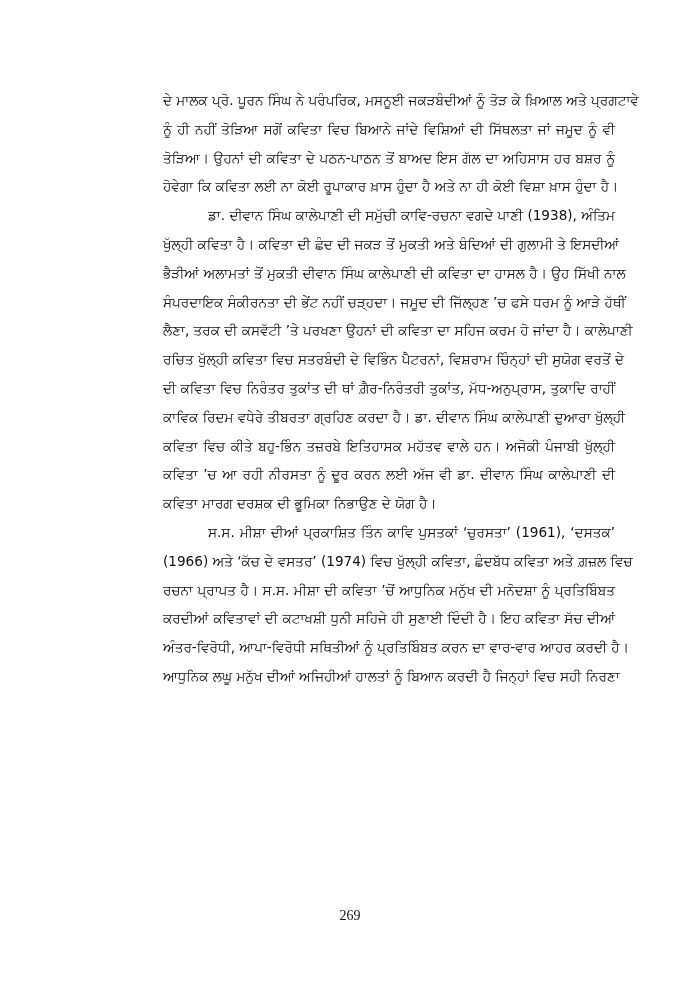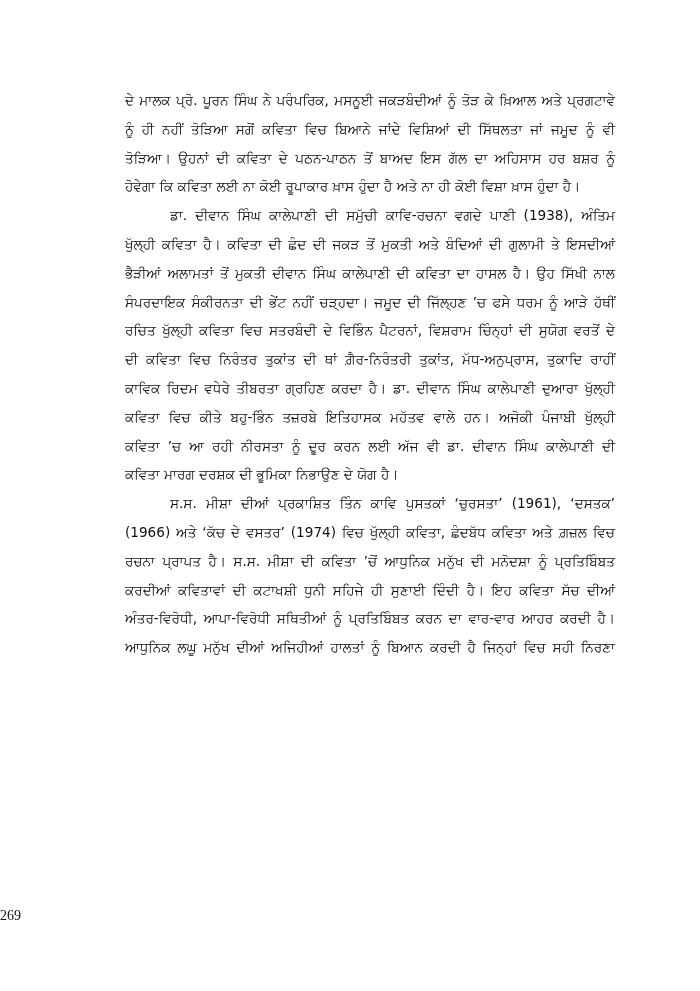--- a/index.html
+++ b/index.html
@@ -30,51 +30,53 @@
       width: 490px;
     }
     .line {
       height: 28.8px;
       line-height: 28.8px;
       font-size: 13.6px;
       white-space: nowrap;
       text-align: justify;
       text-align-last: justify;
       overflow: visible;
+      margin-left: 38px;
     }
     .line.last {
       text-align-last: left;
     }
     .line.indent {
       padding-left: 45px;
     }
     .page-number {
       position: absolute;
       left: 0;
       width: 700px;
       top: 908px;
-      text-align: left;
+      text-align: center;
       font-family: "Liberation Serif", serif;
       font-size: 14px;
       color: #111111;
     }
   </style>
 </head>
 <body>
 
 <div class="page">
   <div class="text-block">
     <div class="line">ਦੇ ਮਾਲਕ ਪ੍ਰੋ. ਪੂਰਨ ਸਿੰਘ ਨੇ ਪਰੰਪਰਿਕ, ਮਸਨੂਈ ਜਕੜਬੰਦੀਆਂ ਨੂੰ ਤੋੜ ਕੇ ਖ਼ਿਆਲ ਅਤੇ ਪ੍ਰਗਟਾਵੇ</div>
     <div class="line">ਨੂੰ ਹੀ ਨਹੀਂ ਤੋੜਿਆ ਸਗੋਂ ਕਵਿਤਾ ਵਿਚ ਬਿਆਨੇ ਜਾਂਦੇ ਵਿਸ਼ਿਆਂ ਦੀ ਸਿੱਥਲਤਾ ਜਾਂ ਜਮੂਦ ਨੂੰ ਵੀ</div>
     <div class="line">ਤੋੜਿਆ। ਉਹਨਾਂ ਦੀ ਕਵਿਤਾ ਦੇ ਪਠਨ-ਪਾਠਨ ਤੋਂ ਬਾਅਦ ਇਸ ਗੱਲ ਦਾ ਅਹਿਸਾਸ ਹਰ ਬਸ਼ਰ ਨੂੰ</div>
     <div class="line last">ਹੋਵੇਗਾ ਕਿ ਕਵਿਤਾ ਲਈ ਨਾ ਕੋਈ ਰੂਪਾਕਾਰ ਖ਼ਾਸ ਹੁੰਦਾ ਹੈ ਅਤੇ ਨਾ ਹੀ ਕੋਈ ਵਿਸ਼ਾ ਖ਼ਾਸ ਹੁੰਦਾ ਹੈ।</div>
     <div class="line indent">ਡਾ. ਦੀਵਾਨ ਸਿੰਘ ਕਾਲੇਪਾਣੀ ਦੀ ਸਮੁੱਚੀ ਕਾਵਿ-ਰਚਨਾ ਵਗਦੇ ਪਾਣੀ (1938), ਅੰਤਿਮ</div>
     <div class="line">ਖੁੱਲ੍ਹੀ ਕਵਿਤਾ ਹੈ। ਕਵਿਤਾ ਦੀ ਛੰਦ ਦੀ ਜਕੜ ਤੋਂ ਮੁਕਤੀ ਅਤੇ ਬੰਦਿਆਂ ਦੀ ਗੁਲਾਮੀ ਤੇ ਇਸਦੀਆਂ</div>
     <div class="line">ਭੈੜੀਆਂ ਅਲਾਮਤਾਂ ਤੋਂ ਮੁਕਤੀ ਦੀਵਾਨ ਸਿੰਘ ਕਾਲੇਪਾਣੀ ਦੀ ਕਵਿਤਾ ਦਾ ਹਾਸਲ ਹੈ। ਉਹ ਸਿੱਖੀ ਨਾਲ</div>
     <div class="line">ਸੰਪਰਦਾਇਕ ਸੰਕੀਰਨਤਾ ਦੀ ਭੇਂਟ ਨਹੀਂ ਚੜ੍ਹਦਾ। ਜਮੂਦ ਦੀ ਜਿੱਲ੍ਹਣ ’ਚ ਫਸੇ ਧਰਮ ਨੂੰ ਆੜੇ ਹੱਥੀਂ</div>
+    <div class="line">ਲੈਣਾ, ਤਰਕ ਦੀ ਕਸਵੱਟੀ ’ਤੇ ਪਰਖਣਾ ਉਹਨਾਂ ਦੀ ਕਵਿਤਾ ਦਾ ਸਹਿਜ ਕਰਮ ਹੋ ਜਾਂਦਾ ਹੈ। ਕਾਲੇਪਾਣੀ</div>
     <div class="line">ਰਚਿਤ ਖੁੱਲ੍ਹੀ ਕਵਿਤਾ ਵਿਚ ਸਤਰਬੰਦੀ ਦੇ ਵਿਭਿੰਨ ਪੈਟਰਨਾਂ, ਵਿਸ਼ਰਾਮ ਚਿੰਨ੍ਹਾਂ ਦੀ ਸੁਯੋਗ ਵਰਤੋਂ ਦੇ</div>
     <div class="line">ਦੀ ਕਵਿਤਾ ਵਿਚ ਨਿਰੰਤਰ ਤੁਕਾਂਤ ਦੀ ਥਾਂ ਗ਼ੈਰ-ਨਿਰੰਤਰੀ ਤੁਕਾਂਤ, ਮੱਧ-ਅਨੁਪ੍ਰਾਸ, ਤੁਕਾਦਿ ਰਾਹੀਂ</div>
     <div class="line">ਕਾਵਿਕ ਰਿਦਮ ਵਧੇਰੇ ਤੀਬਰਤਾ ਗ੍ਰਹਿਣ ਕਰਦਾ ਹੈ। ਡਾ. ਦੀਵਾਨ ਸਿੰਘ ਕਾਲੇਪਾਣੀ ਦੁਆਰਾ ਖੁੱਲ੍ਹੀ</div>
     <div class="line">ਕਵਿਤਾ ਵਿਚ ਕੀਤੇ ਬਹੁ-ਭਿੰਨ ਤਜ਼ਰਬੇ ਇਤਿਹਾਸਕ ਮਹੱਤਵ ਵਾਲੇ ਹਨ। ਅਜੋਕੀ ਪੰਜਾਬੀ ਖੁੱਲ੍ਹੀ</div>
     <div class="line">ਕਵਿਤਾ ’ਚ ਆ ਰਹੀ ਨੀਰਸਤਾ ਨੂੰ ਦੂਰ ਕਰਨ ਲਈ ਅੱਜ ਵੀ ਡਾ. ਦੀਵਾਨ ਸਿੰਘ ਕਾਲੇਪਾਣੀ ਦੀ</div>
     <div class="line last">ਕਵਿਤਾ ਮਾਰਗ ਦਰਸ਼ਕ ਦੀ ਭੂਮਿਕਾ ਨਿਭਾਉਣ ਦੇ ਯੋਗ ਹੈ।</div>
     <div class="line indent">ਸ.ਸ. ਮੀਸ਼ਾ ਦੀਆਂ ਪ੍ਰਕਾਸ਼ਿਤ ਤਿੰਨ ਕਾਵਿ ਪੁਸਤਕਾਂ ‘ਚੁਰਸਤਾ’ (1961), ‘ਦਸਤਕ’</div>
     <div class="line">(1966) ਅਤੇ ‘ਕੱਚ ਦੇ ਵਸਤਰ’ (1974) ਵਿਚ ਖੁੱਲ੍ਹੀ ਕਵਿਤਾ, ਛੰਦਬੱਧ ਕਵਿਤਾ ਅਤੇ ਗ਼ਜ਼ਲ ਵਿਚ</div>
     <div class="line">ਰਚਨਾ ਪ੍ਰਾਪਤ ਹੈ। ਸ.ਸ. ਮੀਸ਼ਾ ਦੀ ਕਵਿਤਾ ’ਚੋਂ ਆਧੁਨਿਕ ਮਨੁੱਖ ਦੀ ਮਨੋਦਸ਼ਾ ਨੂੰ ਪ੍ਰਤਿਬਿੰਬਤ</div>
     <div class="line">ਕਰਦੀਆਂ ਕਵਿਤਾਵਾਂ ਦੀ ਕਟਾਖਸ਼ੀ ਧੁਨੀ ਸਹਿਜੇ ਹੀ ਸੁਣਾਈ ਦਿੰਦੀ ਹੈ। ਇਹ ਕਵਿਤਾ ਸੱਚ ਦੀਆਂ</div>

